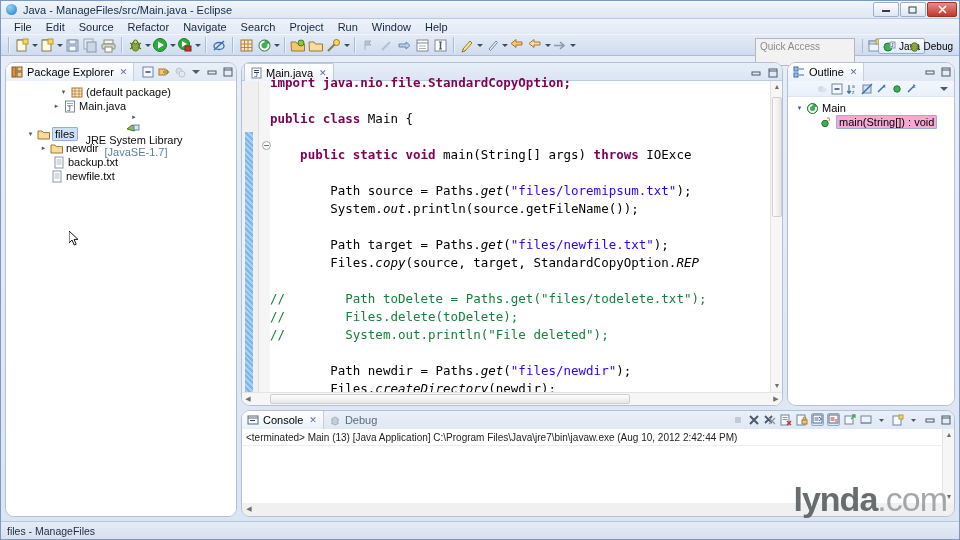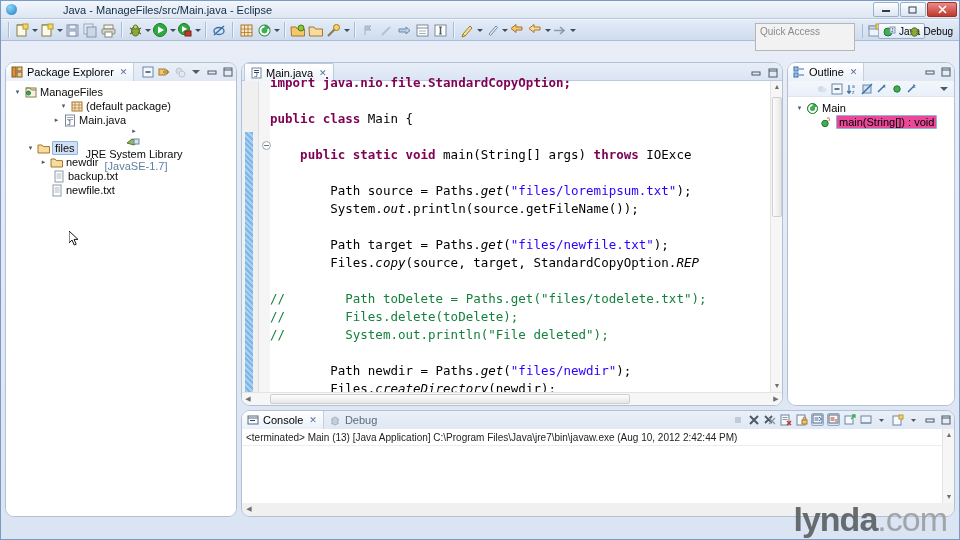--- a/index.html
+++ b/index.html
@@ -11,21 +11,21 @@
     color: #000;
     -webkit-font-smoothing: antialiased;
   }
   .app { position:relative; width:960px; height:540px;
          background: linear-gradient(#e9eef7,#dbe4f2);
          border:1px solid #7a9ac4; }
 
   
   .titlebar { height:18px; background:linear-gradient(#f2f6fc,#dde6f3);
               border-bottom:1px solid #b9c8de; display:flex; align-items:center;
-              padding-left:5px; position:relative;gap:40px; }
+              padding-left:5px; position:relative; }
   .tb-icon { width:11px;height:11px;border-radius:50%;
              background:radial-gradient(circle at 35% 30%, #8fd4f7, #1d7fc0);
              margin-right:6px; }
   .tb-title { font-size:11px; color:#102a43; white-space:nowrap; }
   .winbtns { position:absolute; right:2px; top:1px; display:flex; gap:1px; }
   .winbtn { width:26px;height:15px; border:1px solid #9bb2cd; border-radius:2px;
             background:linear-gradient(#fdfefe,#dde6f1);
             display:flex;align-items:center;justify-content:center;
             font-size:9px; color:#31485f; }
   .winbtn.close { background:linear-gradient(#e88b8b,#c0392b); border-color:#a33224;
@@ -125,39 +125,39 @@
              border-top:1px solid #e4e4e4; }
   .hthumb { position:absolute; left:28px; top:1px; height:10px; width:360px;
             background:linear-gradient(#fdfdfd,#e6e6e6); border:1px solid #cfcfcf; border-radius:2px;}
 
   
   #outline { right:4px; top:4px; width:168px; height:344px; }
   .otoolbar { height:16px; display:flex; align-items:center; gap:3px; padding-left:28px;
               background:linear-gradient(#f3f7fc,#e9f0f9); border-bottom:1px solid #dde5ef; position:relative;}
   .ob { width:12px;height:12px; display:flex;align-items:center;justify-content:center; }
   .orow { display:flex; align-items:center; height:14px; font-size:11px; white-space:nowrap; }
-  .orow.sel .olabel { background:#ec4899; border:1px solid #8fb3dc; border-radius:1px; padding:0 2px;}
+  .orow.sel .olabel { background:#f9a8d4; border:1px solid #8fb3dc; border-radius:1px; padding:0 2px;}
 
   
   #console { left:240px; top:352px; right:4px; bottom:4px; }
   .cline { font-family:"Liberation Sans", sans-serif; font-size:10px; color:#222;
            padding:3px 0 2px 4px; border-bottom:1px solid #ededed; white-space:nowrap; }
   .cout { font-family:"DejaVu Sans Mono", monospace; font-size:13px; padding:8px 0 0 4px; color:#111; }
   .cbody { position:absolute; left:0;right:12px;top:18px;bottom:13px; background:#fff; }
   .cvscroll { position:absolute; right:0; top:18px; bottom:13px; width:12px; background:#f6f6f6;
               border-left:1px solid #e4e4e4; }
   .chscroll { position:absolute; left:0; right:0; bottom:0; height:13px; background:#f0f0f0; }
 
   
   .statusbar { position:absolute; left:0;right:0;bottom:0;height:18px;
                background:linear-gradient(#e6ecf7,#d7e0ee); border-top:1px solid #b9c8de;
                display:flex; align-items:center; padding-left:6px; font-size:10.5px; color:#1b2c41; }
 
   
-  .wm { position:absolute; right:12px; bottom:0; font-size:34px; letter-spacing:-1px;
+  .wm { position:absolute; right:12px; bottom:20px; font-size:34px; letter-spacing:-1px;
         color:#6e7376; opacity:.92; }
   .wm b { font-weight:bold; color:#5c6164; }
   .wm span { color:#9ba0a3; font-weight:normal; }
 
   
   .cursor { position:absolute; left:63px; top:150px; width:11px; height:16px; }
 
   svg { display:block; }
 </style>
 </head>
@@ -180,20 +180,32 @@
           </svg>
       </div>
       <div class="winbtn close">
         <svg width="11" height="9">
             <path d="M2 1 L9 8 M9 1 L2 8" stroke="#fff" stroke-width="1.6"></path>
           </svg>
       </div>
     </div>
   </div>
 
+  <div class="menubar">
+    <div class="menu-item">File</div>
+    <div class="menu-item">Edit</div>
+    <div class="menu-item">Source</div>
+    <div class="menu-item">Refactor</div>
+    <div class="menu-item">Navigate</div>
+    <div class="menu-item">Search</div>
+    <div class="menu-item">Project</div>
+    <div class="menu-item">Run</div>
+    <div class="menu-item">Window</div>
+    <div class="menu-item">Help</div>
+  </div>
 
   <div class="toolbar">
     <div class="tsep"></div>
 
     <div class="tbtn">
       <svg width="15" height="15">
           <rect x="2" y="2" width="9" height="11" fill="#fdfbe8" stroke="#8a7b4a"></rect>
           <path d="M2 2 h6 l3 3" fill="#e8e2c0" stroke="#8a7b4a"></path>
           <rect x="8" y="1" width="5" height="5" fill="#f7d560" stroke="#b89c2e"></rect>
         </svg>
@@ -436,31 +448,20 @@
           <div class="vb">
             <svg width="12" height="12">
                 <rect x="2" y="2" width="8" height="8" fill="none" stroke="#4d5a68"></rect>
                 <path d="M2 4 h8" stroke="#4d5a68"></path>
               </svg>
           </div>
         </div>
       </div>
       <div class="vbody">
         <div class="tree" id="pkg-tree">
-            <div class="trow" style="padding-left: 6px;">
-              <span class="arrow open"></span>
-              <span class="ticon">
-                <svg width="14" height="13">
-                  <rect x="2" y="2" width="10" height="9" fill="#f7f2e2" stroke="#8a7b4a"></rect>
-                  <path d="M2 2 h4 l1.5 2 h4.5" fill="#e3d9b8" stroke="#8a7b4a"></path>
-                  <circle cx="4.5" cy="7" r="2" fill="#3fae55" stroke="#20772f"></circle>
-                </svg>
-              </span>
-              <span class="tlabel">ManageFiles</span>
-            </div>
             <div class="trow" style="padding-left: 52px;">
               <span class="arrow open"></span>
               <span class="ticon">
                 <svg width="14" height="13">
                   <rect x="2" y="2" width="10" height="9" fill="#fbe6c8" stroke="#a8762c"></rect>
                   <path d="M2 5 h10 M2 8 h10 M5 2 v9 M9 2 v9" stroke="#a8762c" stroke-width=".7"></path>
                 </svg>
               </span>
               <span class="tlabel">(default package)</span>
             </div>
@@ -787,17 +788,20 @@
       <div class="cvscroll">
         <div class="sbar-arrow" style="top:2px">▲</div>
         <div class="sbar-arrow" style="bottom:2px">▼</div>
       </div>
       <div class="chscroll">
         <div class="sbar-arrow" style="left:3px;top:2px">◀</div>
       </div>
     </div>
   </div>
 
+  <div class="statusbar">
+    <span>files - ManageFiles</span>
+  </div>
 
   <div class="wm">
     <b>lynda</b><span>.com</span>
   </div>
 </div>
 
 </body></html>

